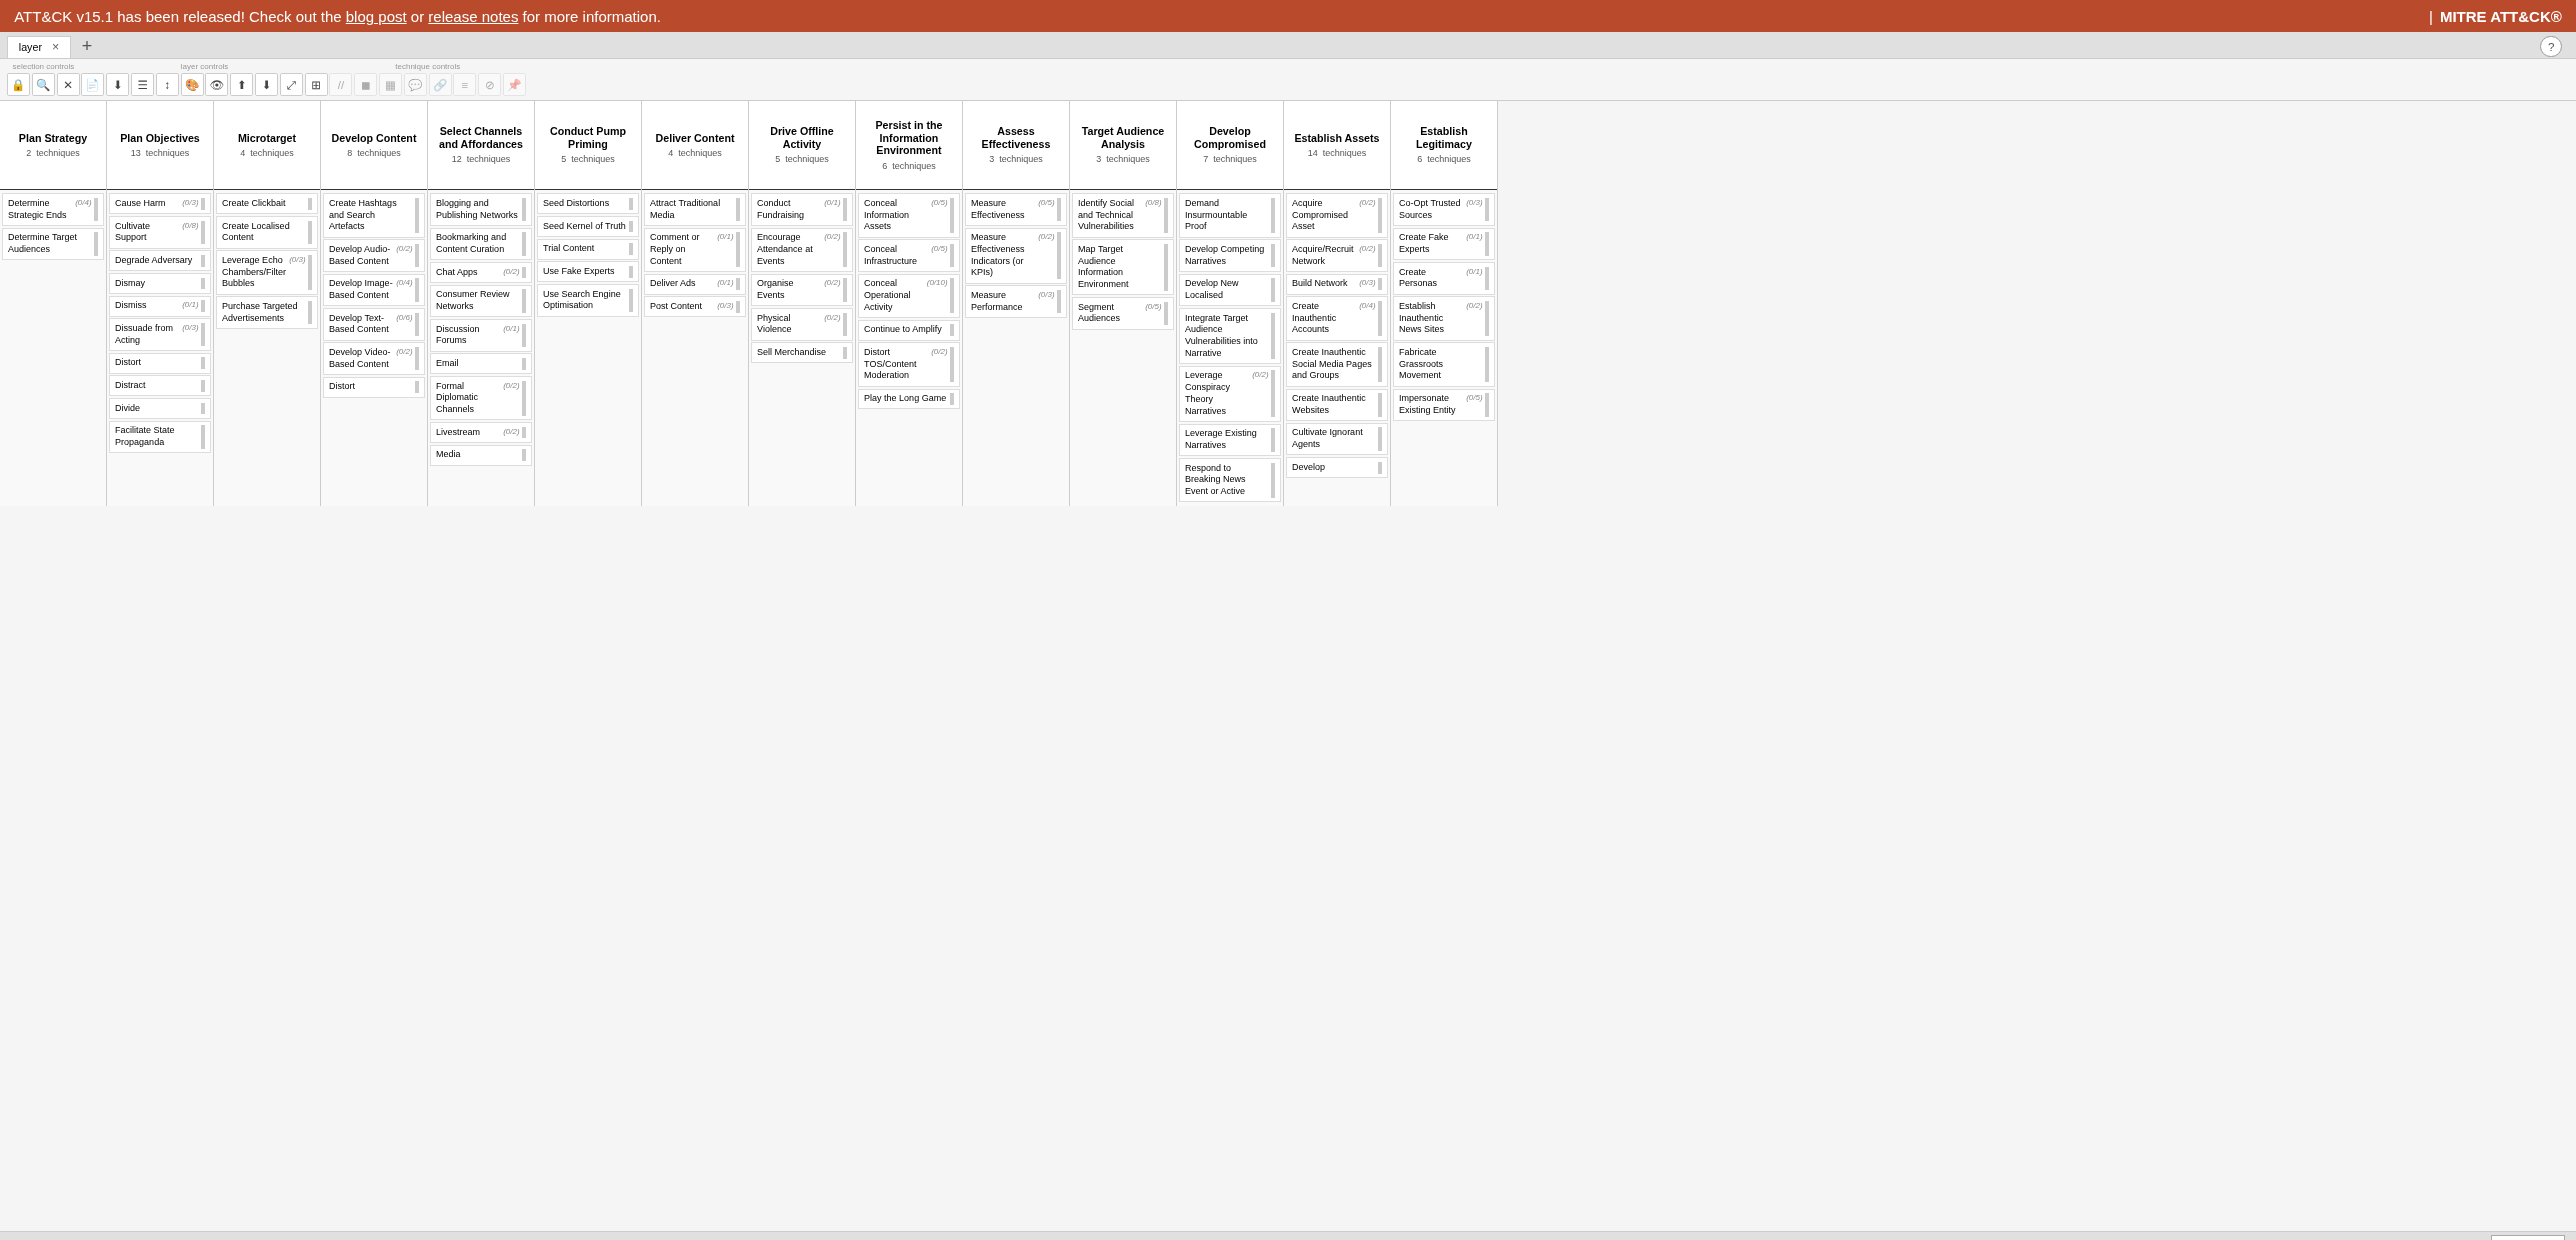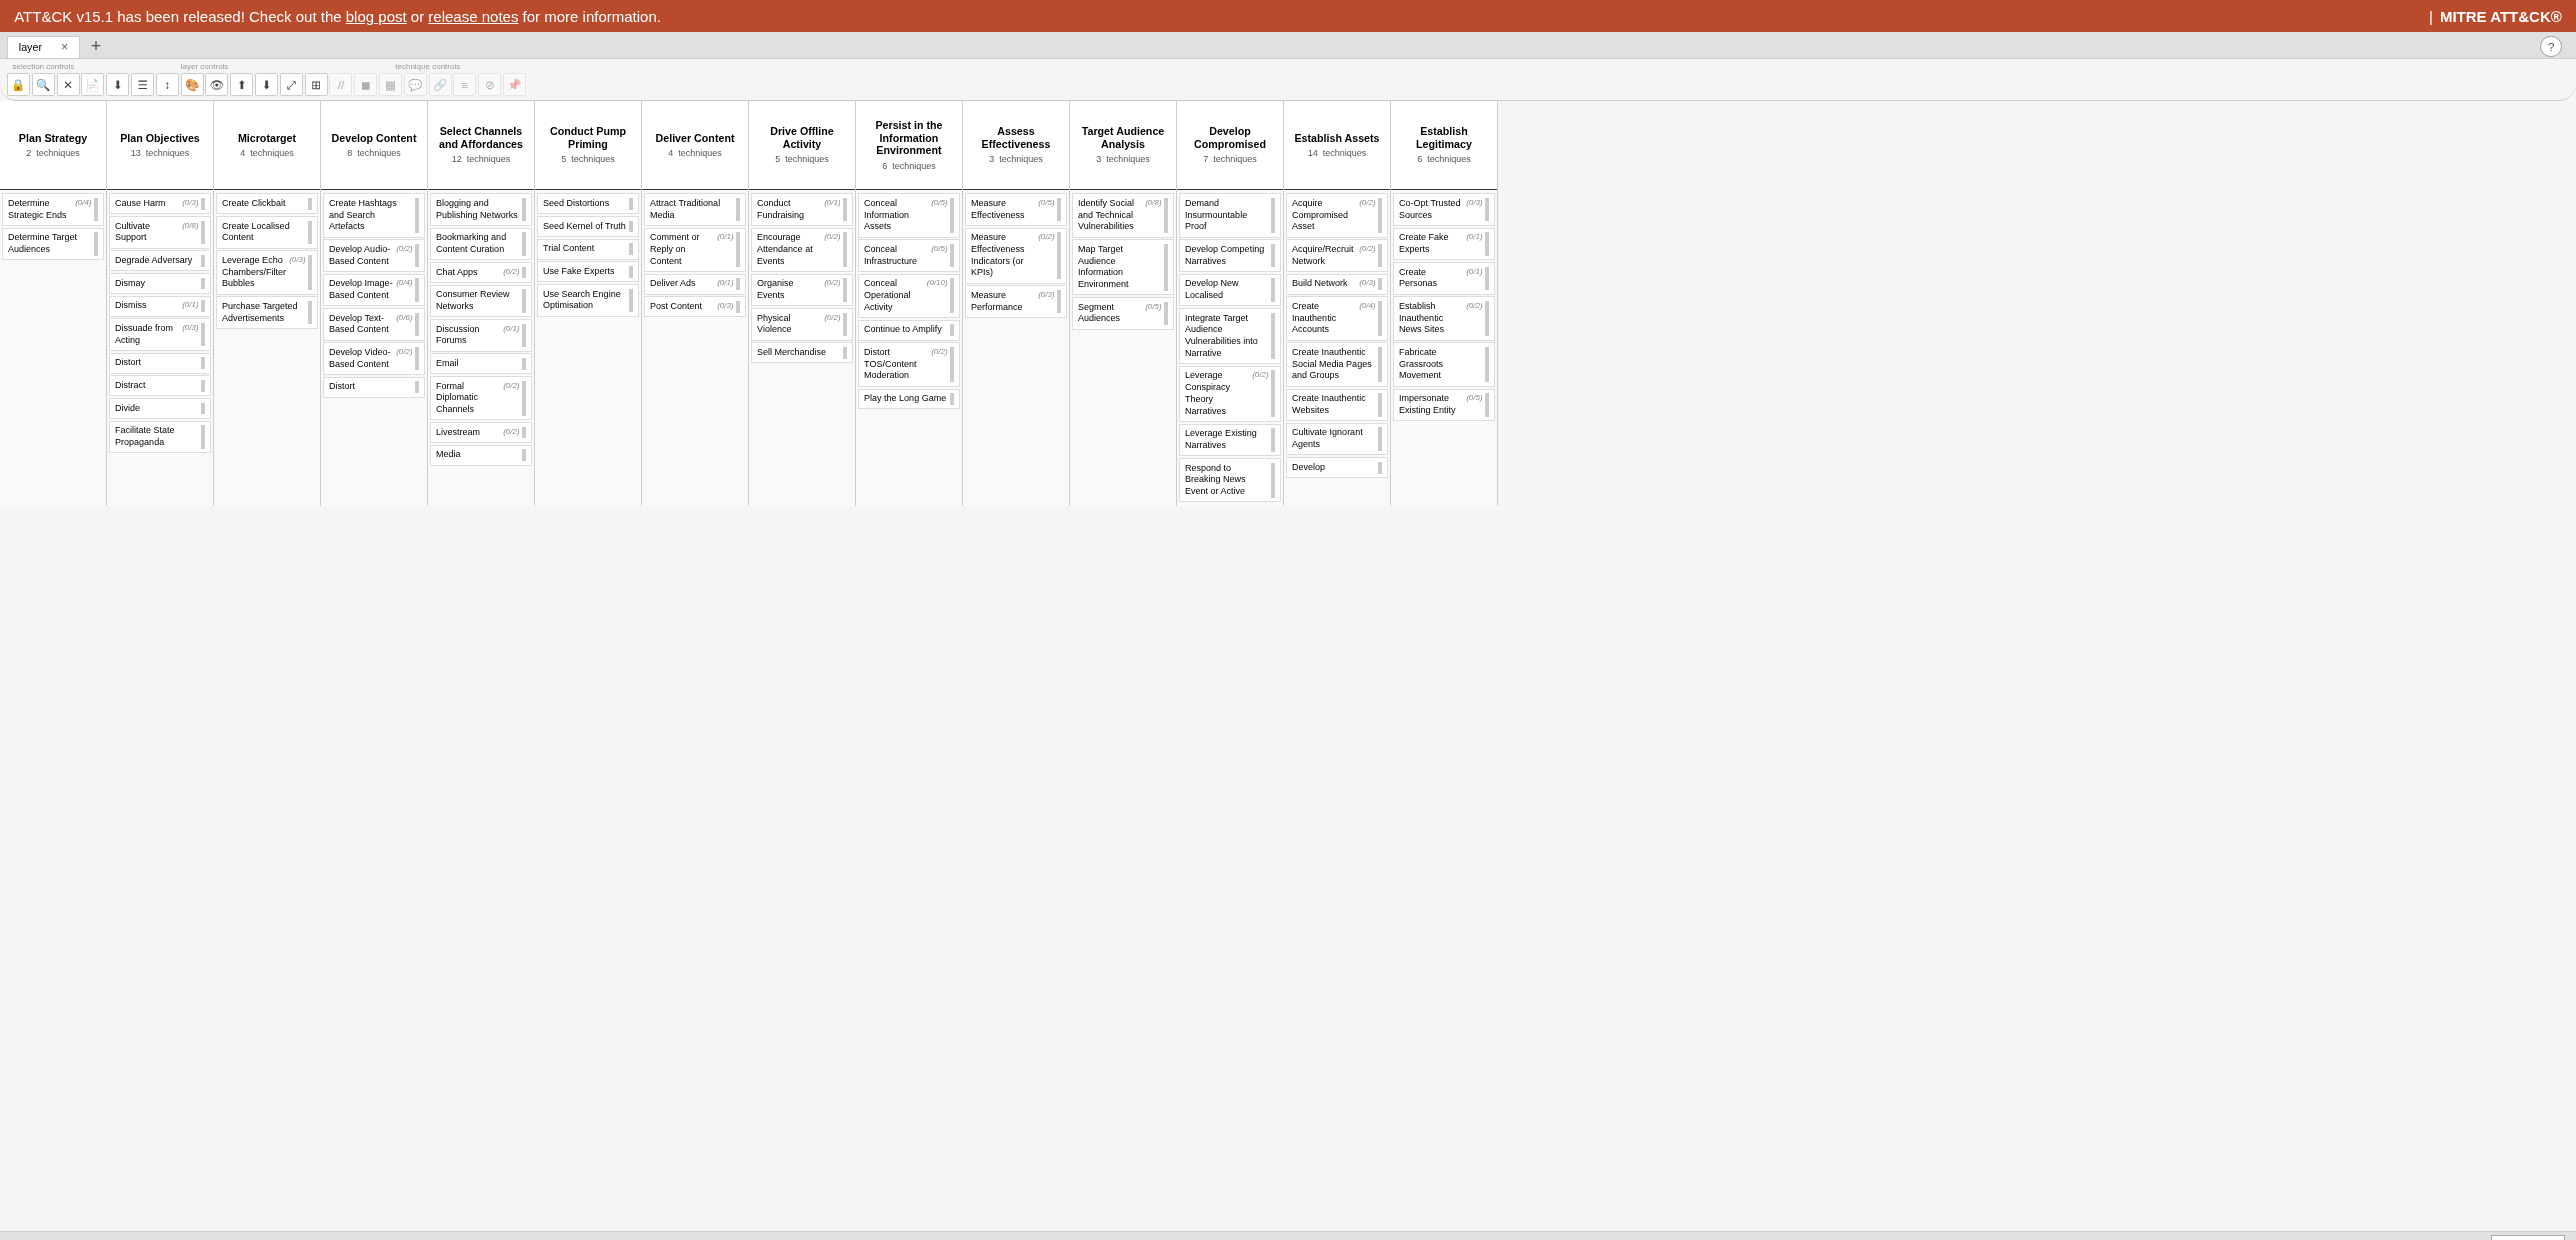--- a/index.html
+++ b/index.html
@@ -27,39 +27,38 @@
       border-bottom: 0.9px solid #ccc;
       gap: 3.6px;
     }
     .tab {
       background: #fff;
       border: 0.9px solid #ccc;
       border-bottom: none;
       padding: 3.6px 10.7px;
       display: flex;
       align-items: center;
-      gap: 19px;
+      gap: 10px;
       font-size: 10.7px;
       cursor: pointer;
     }
     .tab .close-btn { cursor: pointer; font-size: 12.5px; color: #666; }
     .tab-add { background: none; border: none; font-size: 18px; cursor: pointer; color: #555; padding: 0 7.1px; }
     .tab-spacer { flex: 1; }
     .help-btn { width: 21.4px; height: 21.4px; border-radius: 50%; border: 0.9px solid #999; background: #fff; display: flex; align-items: center; justify-content: center; cursor: pointer; font-size: 11.6px; color: #555; margin-right: 7.1px; }
 
     
     #toolbar {
       background: #f5f5f5;
       border-bottom: 0.9px solid #ccc;
       display: flex;
       align-items: center;
       padding: 3.6px 7.1px;
       gap: 1.8px;
       flex-wrap: wrap;
-      border-radius: 17px;
     }
     .toolbar-label {
       font-size: 8px;
       color: #999;
       margin-bottom: 1.8px;
       display: block;
       text-align: center;
     }
     .toolbar-group-wrap {
       display: flex;

